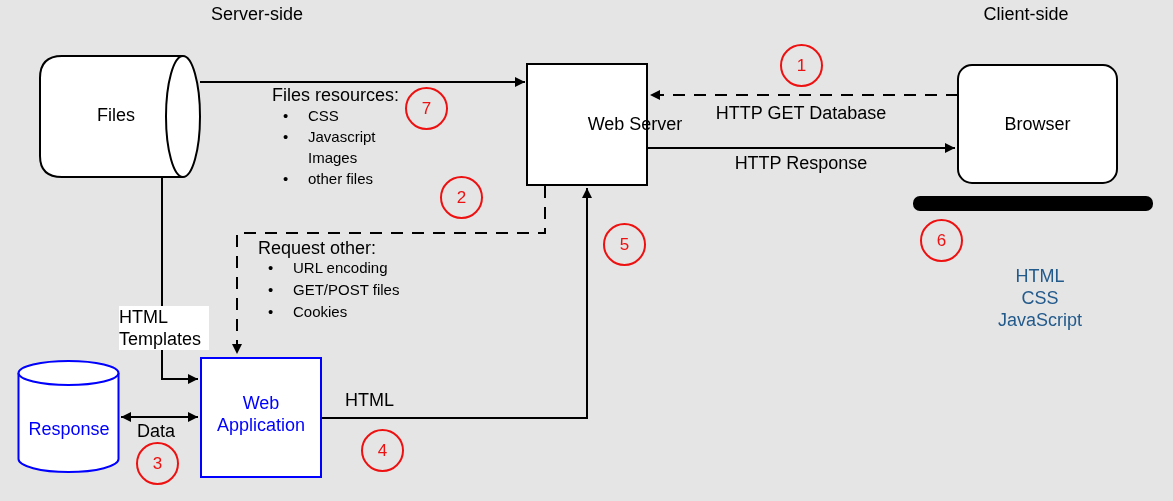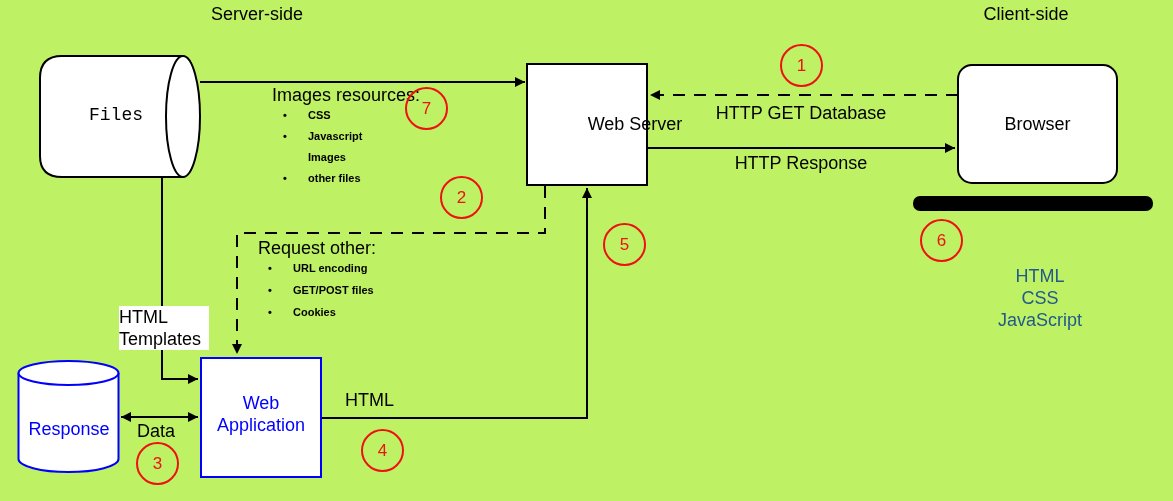--- a/index.html
+++ b/index.html
@@ -1,38 +1,38 @@
 <!DOCTYPE html>
 <html style="--line: #000000; --node-blue: #0000fe; --annotation-red: #ee1111; --tech-blue: #235a8c; --background: #ffffff;"><head>
 <meta charset="utf-8">
 <style>
   html,body { margin:0; padding:0; background:#fff; }
   .canvas {
-    position:relative; width:1173px; height:501px; background:#bef264;
+    position:relative; width:1173px; height:501px; background:#e5e5e5;
     font-family:"Liberation Sans", sans-serif; color:#000; overflow:hidden;
   }
   svg.diagram { position:absolute; left:0; top:0; }
 
   
   .shape-black { fill:#ffffff; stroke: var(--line,#000000); stroke-width:2; }
   .shape-blue  { fill:#ffffff; stroke: var(--node-blue,#0000fe); stroke-width:2; }
   .solid-edge  { fill:none; stroke: var(--line,#000000); stroke-width:2; }
   .dashed-edge { fill:none; stroke: var(--line,#000000); stroke-width:2; stroke-dasharray:12 9; }
   .solid-fill  { fill: var(--line,#000000); stroke:none; }
 
   
   .lbl { position:absolute; font-size:18px; line-height:22px; white-space:nowrap; }
   .center { text-align:center; }
   .blue { color: var(--node-blue,#0000fe); }
   .tech { color: var(--tech-blue,#235a8c); }
   .wrap { white-space:normal; }
   .whitebg { background:#ffffff; }
 
   
-  .list { position:absolute; font-size:11px;font-weight:bold; }
+  .list { position:absolute; font-size:15px; }
   .list .li { line-height:21px; }
   .list.loose .li { line-height:22px; }
   .list .b { display:inline-block; width:25px; }
 
   
   .ann {
     position:absolute; width:43px; height:43px; box-sizing:border-box;
     border:2.5px solid var(--annotation-red,#ee1111); border-radius:50%;
     color: var(--annotation-red,#ee1111); font-size:17px;
     display:flex; align-items:center; justify-content:center;
@@ -69,33 +69,33 @@
 
     <path class="shape-blue" d="M 18.5 373 L 18.5 459 A 50 13 0 0 0 118.5 459 L 118.5 373"></path>
     <ellipse class="shape-blue" cx="68.5" cy="373" rx="50" ry="12"></ellipse>
 
     <rect class="shape-blue" x="201" y="358" width="120" height="119"></rect>
   </svg>
 
   <div class="lbl center" style="left:160px; top:3px; width:194px;">Server-side</div>
   <div class="lbl center" style="left:929px; top:3px; width:194px;">Client-side</div>
 
-  <div class="lbl center" style="left:40px; top:104px; width:152px;font-family:Liberation Mono, monospace;">Files</div>
+  <div class="lbl center" style="left:40px; top:104px; width:152px;">Files</div>
   <div class="lbl center" style="left:527px; top:113px; width:120px;padding-left:48px;">Web Server</div>
   <div class="lbl center" style="left:958px; top:113px; width:159px;text-align:center;">Browser</div>
   <div class="lbl center blue" style="left:19px; top:418px; width:100px;">Response</div>
   <div class="lbl center blue wrap" style="left:211px; top:392px; width:100px;">Web Application</div>
 
   <div class="lbl center" style="left:701px; top:102px; width:200px;">HTTP GET Database</div>
   <div class="lbl center" style="left:701px; top:152px; width:200px;">HTTP Response</div>
   <div class="lbl wrap whitebg" style="left:119px; top:306px; width:90px;">HTML Templates</div>
   <div class="lbl center" style="left:126px; top:420px; width:60px;">Data</div>
   <div class="lbl" style="left:345px; top:389px;">HTML</div>
 
-  <div class="lbl" style="left:272px; top:84px;">Images resources:</div>
+  <div class="lbl" style="left:272px; top:84px;">Files resources:</div>
   <div class="list" style="left:283px; top:105px;">
     <div class="li">
       <span class="b">•</span><span>CSS</span>
     </div>
     <div class="li">
       <span class="b">•</span><span>Javascript</span>
     </div>
     <div class="li">
       <span class="b"></span><span>Images</span>
     </div>

